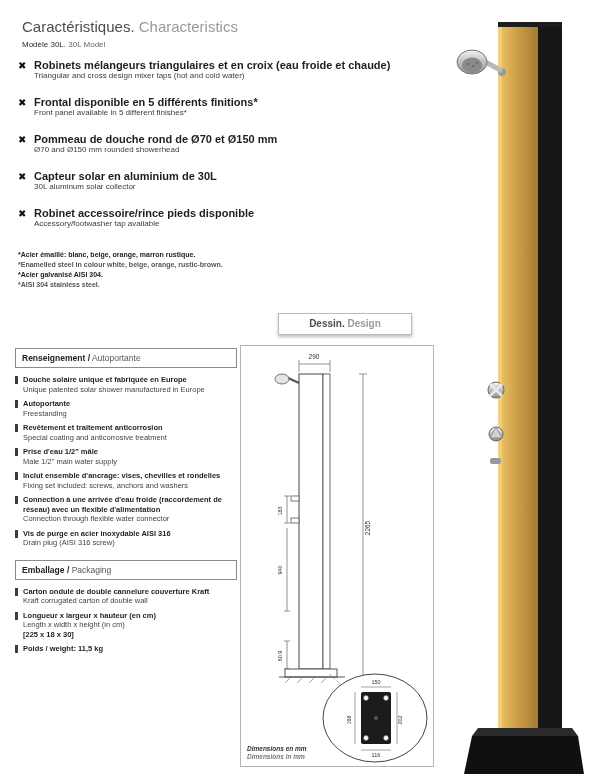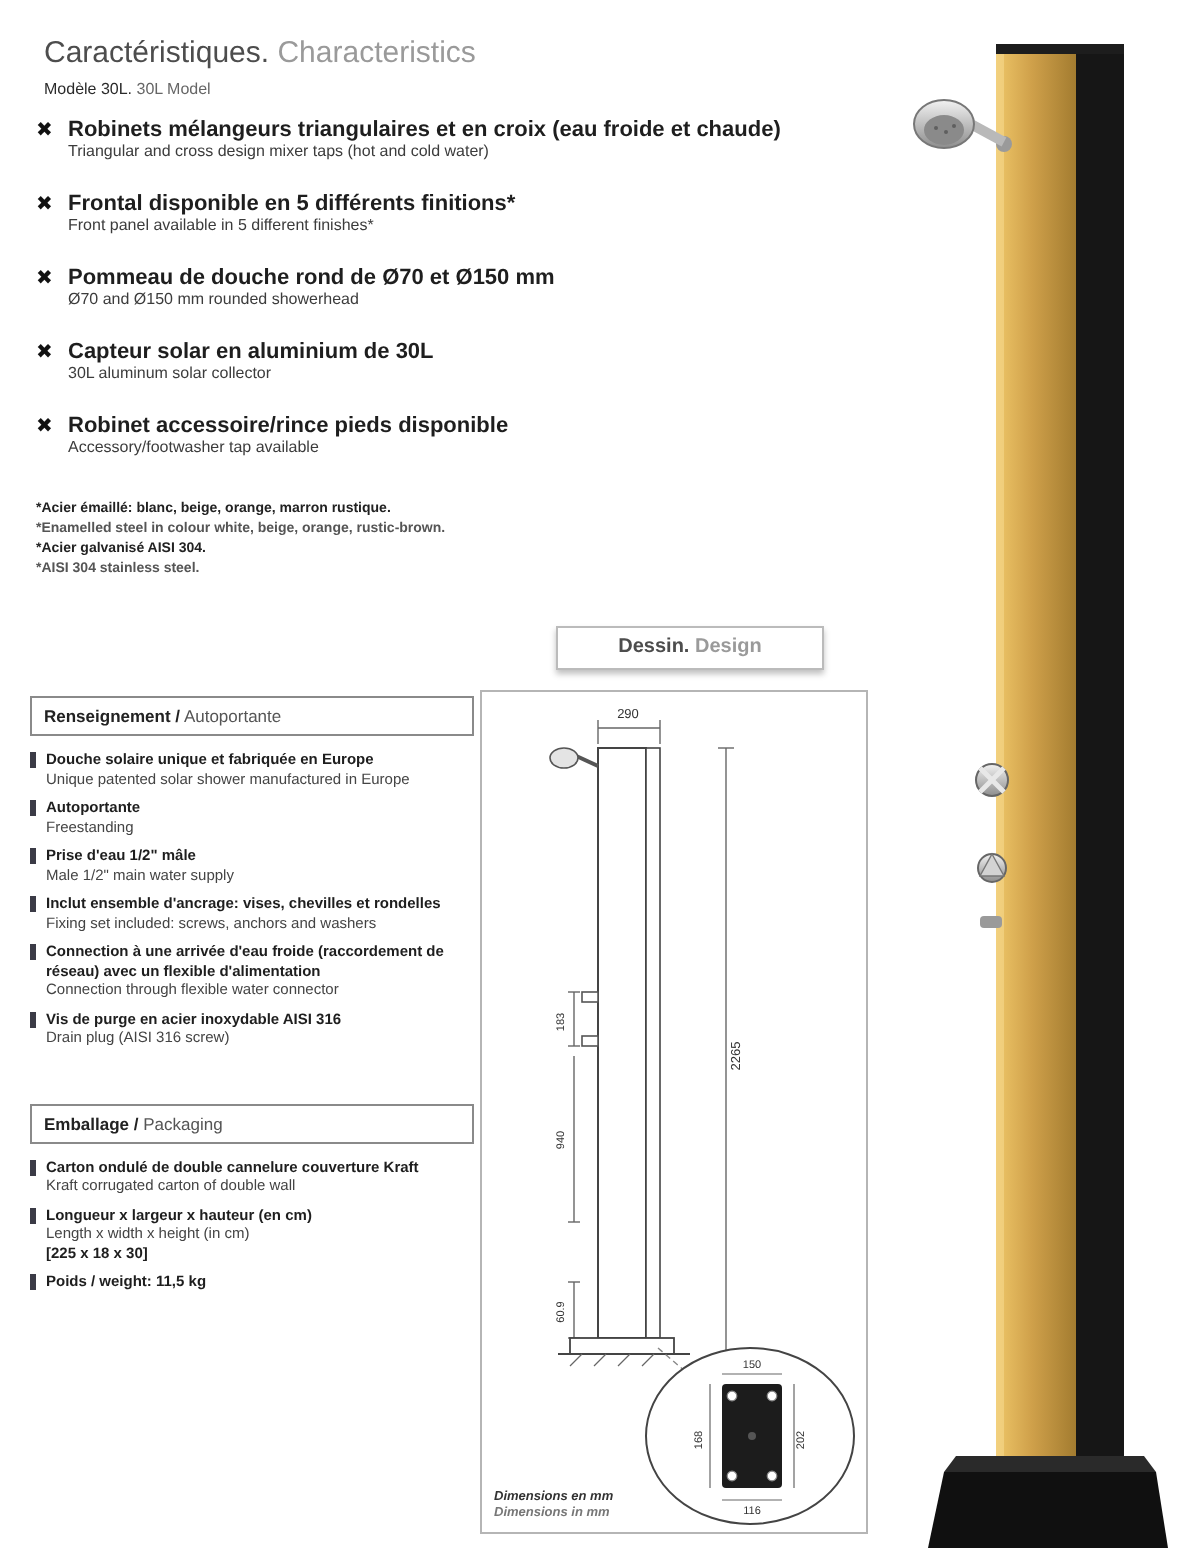--- a/index.html
+++ b/index.html
@@ -23,21 +23,21 @@
   
   .info-col{left:15px;top:348px;width:222px;}
   .hdr-box{border:1px solid #8a8a8a;background:#fff;padding:4px 6px;font-size:8.5px;margin-bottom:7px;}
   .hdr-box .fr{font-weight:bold;color:#222;} .hdr-box .en{color:#555;}
   .li{display:flex;margin-bottom:5px;}
   .bar-icon{flex:0 0 8px;padding-top:1px;}
   .bar-icon i{display:block;width:3px;height:8px;background:#3b3b46;}
   .li .t{font-size:7.5px;line-height:9.5px;}
   .li .fr{font-weight:bold;color:#1e1e1e;} .li .en{color:#444;}
   .li .extra{font-weight:bold;color:#1e1e1e;}
-  .pack-gap{margin-top:28px;}
+  .pack-gap{margin-top:12px;}
   
   .design-hdr{left:278px;top:313px;width:132px;height:16px;border:1px solid #bbb;
       box-shadow:0 2px 3px rgba(0,0,0,.25);background:#fff;text-align:center;
       font-size:10px;font-weight:bold;padding-top:4px;}
   .design-hdr .fr{color:#4d4d4d;} .design-hdr .en{color:#9a9a9a;}
   .drawing-box{left:240px;top:345px;width:192px;height:420px;border:1px solid #b5b5b5;background:#fff;}
   .dims-note{position:absolute;left:6px;bottom:5px;font-size:6.5px;font-style:italic;font-weight:bold;color:#333;line-height:8px;}
   .dims-note .en{color:#777;}
   
   .product{left:450px;top:22px;width:148px;height:752px;}
@@ -115,20 +115,29 @@
                    <div class="en">Unique patented solar shower manufactured in Europe</div>
       </div>
   </div>
   <div class="li">
     <span class="bar-icon">
         <i></i>
       </span>
     <div class="t">
         <div class="fr">Autoportante</div>
                    <div class="en">Freestanding</div>
+      </div>
+  </div>
+  <div class="li">
+    <span class="bar-icon">
+        <i></i>
+      </span>
+    <div class="t">
+        <div class="fr">Revêtement et traitement anticorrosion</div>
+                   <div class="en">Special coating and anticorrosive treatment</div>
       </div>
   </div>
   <div class="li">
     <span class="bar-icon">
         <i></i>
       </span>
     <div class="t">
         <div class="fr">Prise d'eau 1/2" mâle</div>
                    <div class="en">Male 1/2" main water supply</div>
       </div>

